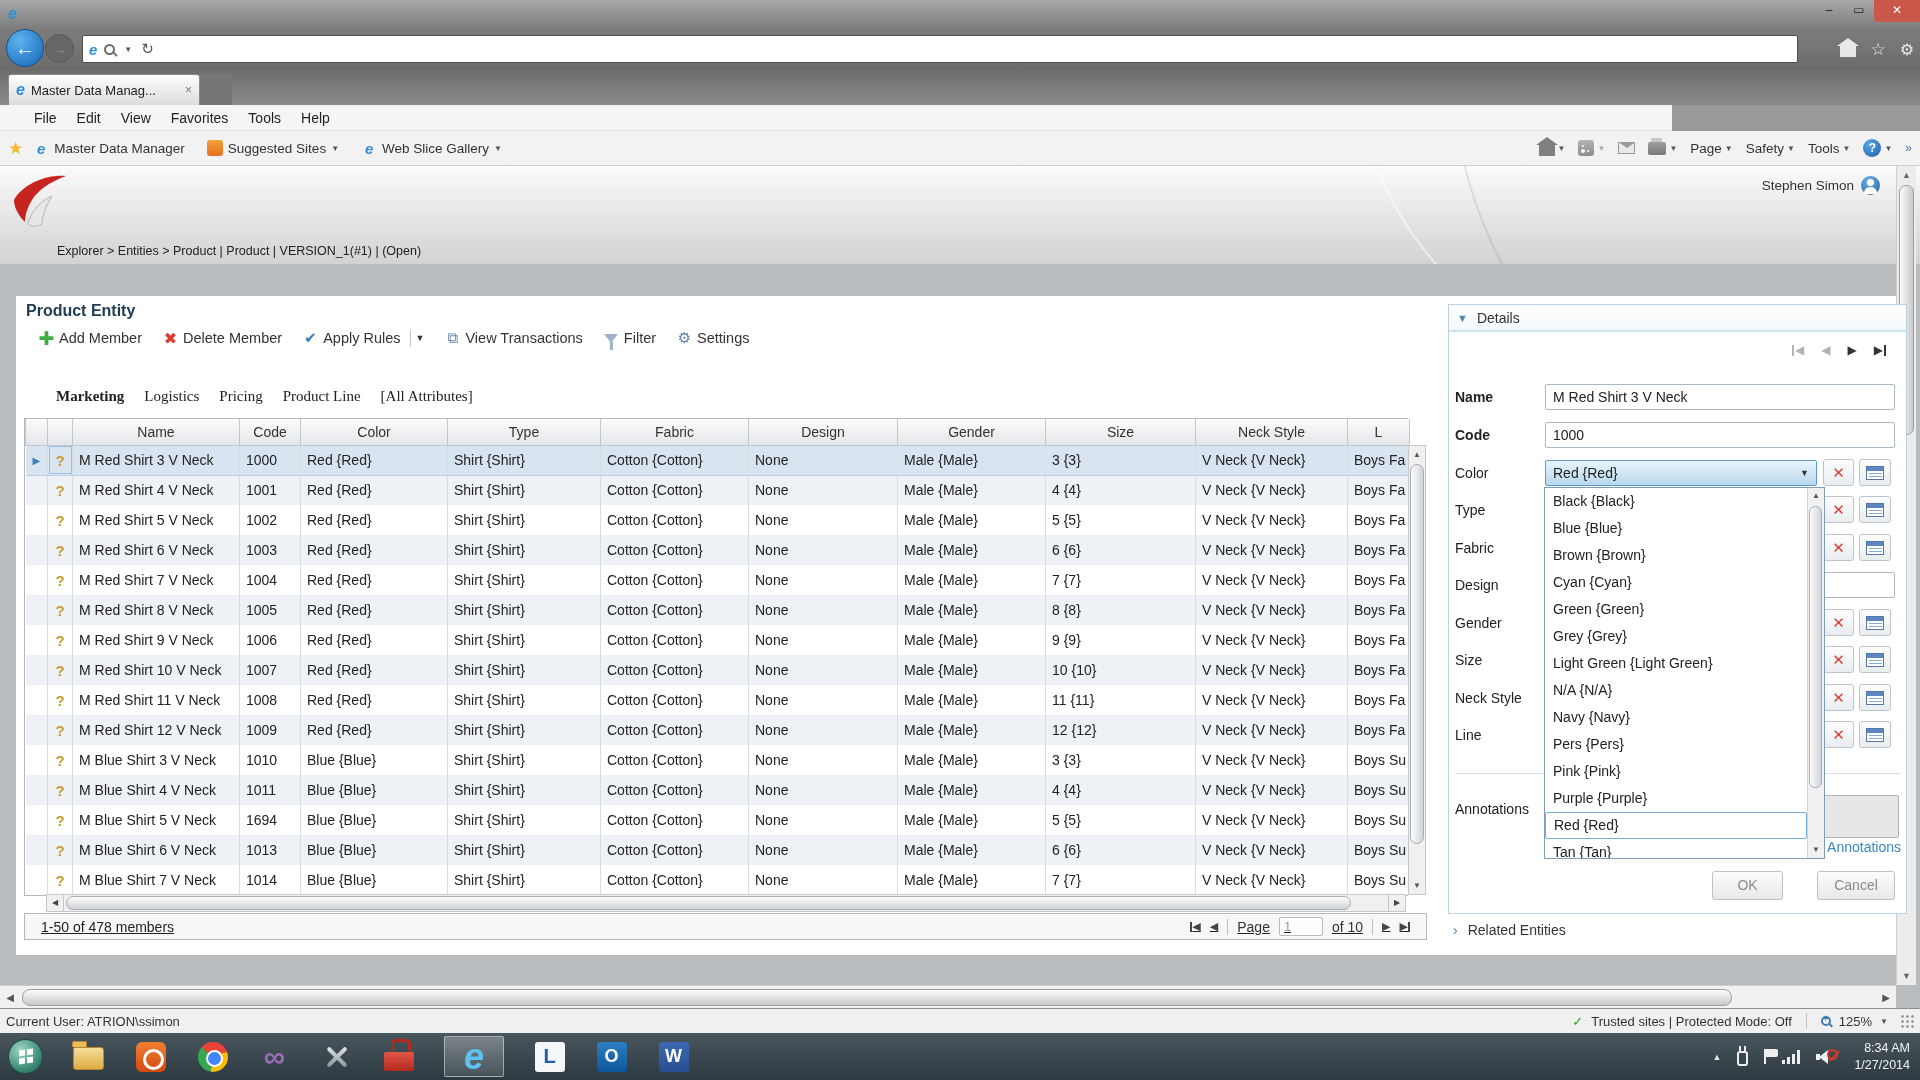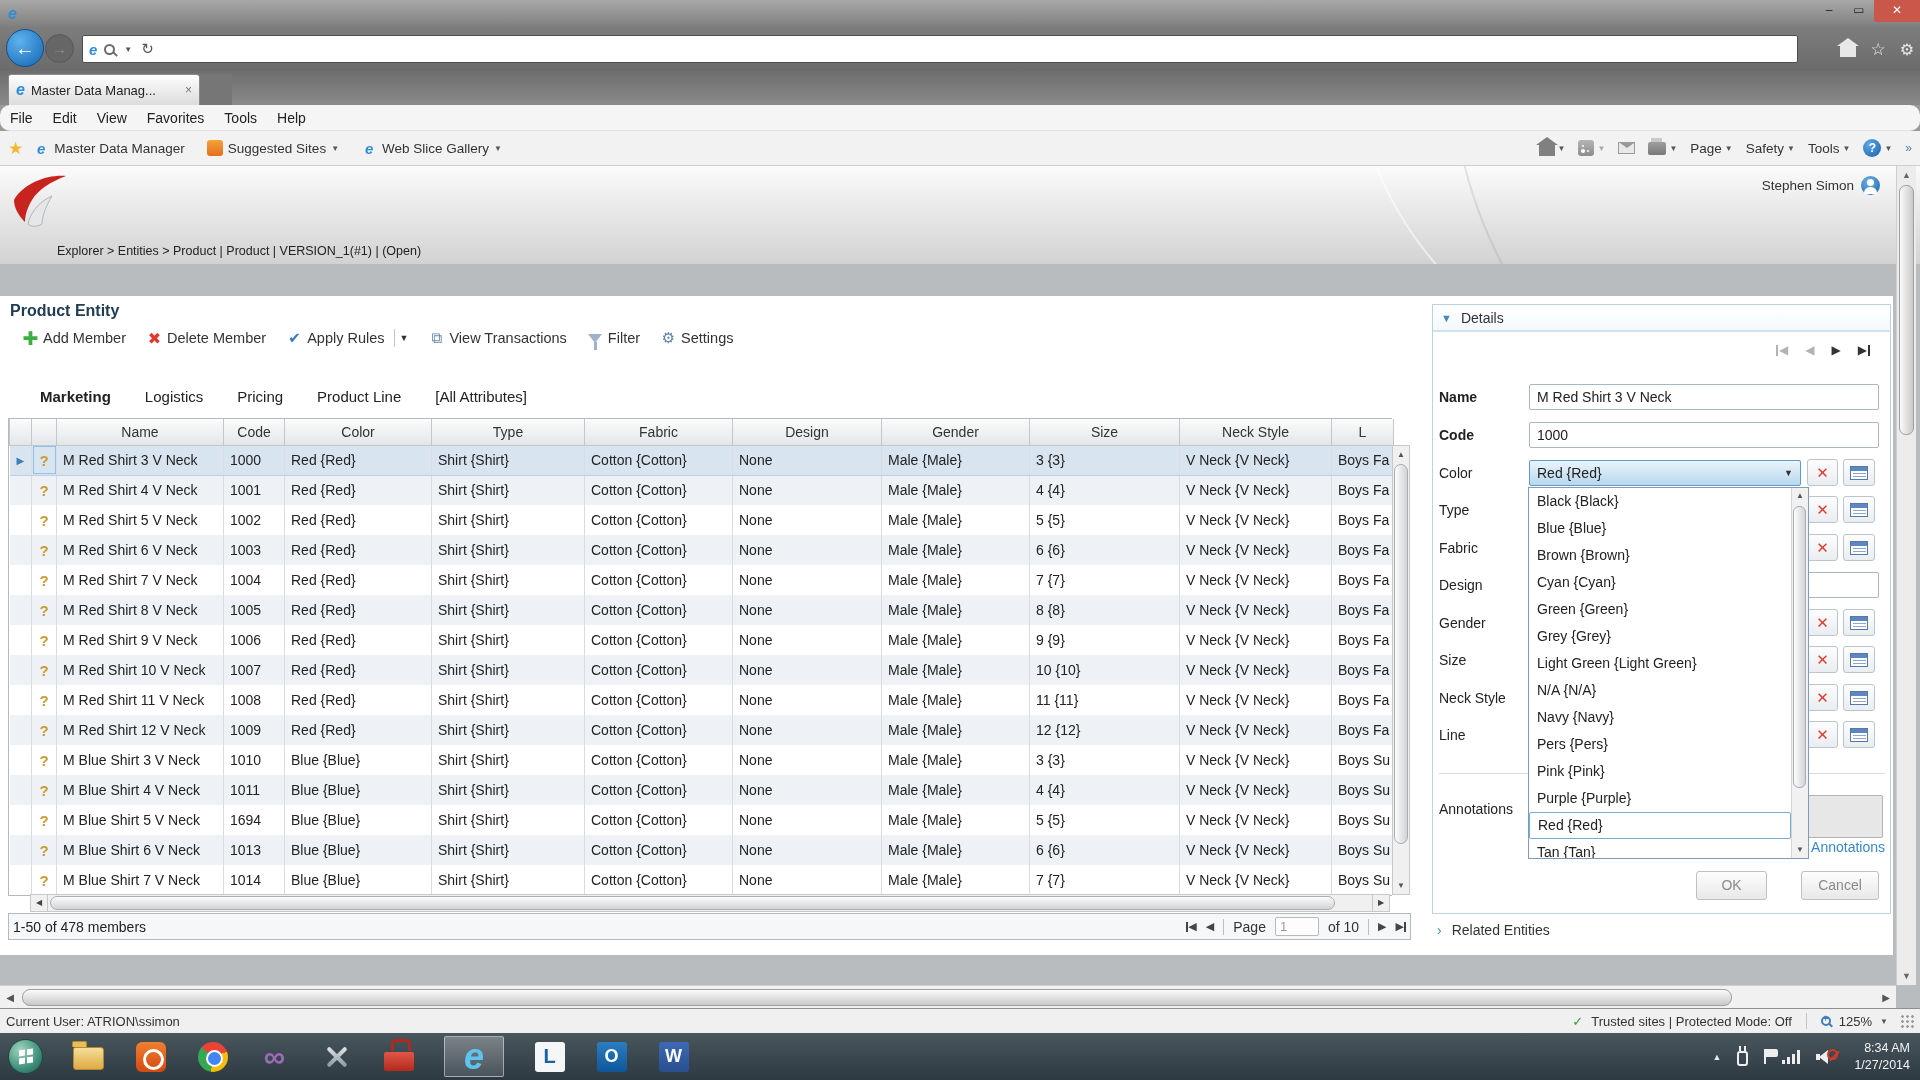--- a/index.html
+++ b/index.html
@@ -48,22 +48,22 @@
   
   .tabrow { left:0; top:71px; width:1920px; height:34px; background:linear-gradient(#6e6e6e,#8a8a8a); }
   .browser-tab { position:absolute; left:8px; top:3px; width:192px; height:31px;
     background:linear-gradient(#fdfdfd,#dcdcdc); border:1px solid #8a8a8a; border-bottom:none;
     border-radius:3px 3px 0 0; display:flex; align-items:center; padding:0 7px; gap:6px; }
   .browser-tab .lbl { font-size:13px; color:#222; flex:1; white-space:nowrap; overflow:hidden; }
   .tab-close { color:#777; font-size:12px; }
   .tab-stub { position:absolute; left:200px; top:3px; width:32px; height:31px; background:#767676; }
 
   
-  .menubar { left:0; top:105px; width:1920px; height:26px; background:#f5f5f5; display:flex;
-    align-items:center; padding-left:0; border-bottom:1px solid #e2e2e2;border-radius:10px; }
+  .menubar { left:0; top:105px; width:1672px; height:26px; background:#f5f5f5; display:flex;
+    align-items:center; padding-left:24px; border-bottom:1px solid #e2e2e2; }
   .menubar .mi { font-size:14px; color:#222; padding:0 10px; }
 
   
   .favbar { left:0; top:131px; width:1920px; height:35px; background:#f2f2f2;
     border-bottom:1px solid #cfcfcf; display:flex; align-items:center; padding:0 8px; }
   .fav-star { color:#f5b631; font-size:17px; margin-right:10px; }
   .fav-item { display:flex; align-items:center; gap:5px; margin-right:22px; font-size:13.5px; color:#333; }
   .fic { width:16px; height:16px; display:inline-flex; align-items:center; justify-content:center; }
   .fic.ie { color:#2f8fd6; font-weight:bold; font-style:italic; font-size:15px; }
   .fic.suggested { background:linear-gradient(#f6a13a,#e3701c); border-radius:3px; color:#fff; font-size:10px; }
@@ -105,40 +105,40 @@
   .user-ic::after { content:''; position:absolute; left:3px; top:11px; width:13px; height:7px;
     border-radius:6px 6px 0 0; background:#fff; }
 
   
   .navtabs { left:0; top:264px; width:1920px; height:32px; background:#ededee;
     border-bottom:1px solid #d8d8d8; display:flex; align-items:center; padding-left:46px; }
   .nav-tab { font-size:15px; color:#1071bc; margin-right:102px; }
   .nav-tab.active { font-weight:bold; }
 
   
-  .content { left:0; top:296px; width:1893px; height:659px; background:#fff; }
+  .content { left:16px; top:296px; width:1893px; height:659px; background:#fff; }
 
   .entity-title { position:absolute; left:10px; top:6px; font-size:16px; font-weight:bold; color:#203d54; }
   .entity-toolbar { position:absolute; left:22px; top:33px; display:flex; align-items:center; gap:20px; }
   .tb-btn { display:flex; align-items:center; gap:4px; font-size:14.5px; color:#333; }
   .tbi { display:inline-flex; width:17px; height:17px; align-items:center; justify-content:center; font-size:15px; }
   .tbi.add { color:#3fae3f; font-weight:bold; font-size:19px; }
   .tbi.delete { color:#e03a2f; font-weight:bold; font-size:16px; }
   .tbi.apply { color:#3a7abd; font-size:15px; }
   .tbi.transactions { color:#6b88a8; font-size:15px; }
   .funnel { width:0; height:0; border-left:7px solid transparent; border-right:7px solid transparent;
     border-top:9px solid #9fb3c8; position:relative; }
   .funnel::after { content:''; position:absolute; left:-1.5px; top:-1px; width:3px; height:8px; background:#9fb3c8; }
   .tbi.settings { color:#5a7fae; font-size:15px; }
   .split { display:flex; align-items:center; gap:5px; }
   .split .sep { width:1px; height:18px; background:#c5c5c5; margin-left:5px; }
   .split .caret { font-size:9px; color:#333; }
 
   
-  .attr-tabs { position:absolute; left:40px; top:92px; display:flex; gap:34px; }
+  .attr-tabs { position:absolute; left:40px; top:92px; display:flex; gap:20px;font-family:Liberation Serif, serif; }
   .attr-tab { font-size:15px; color:#222; }
   .attr-tab.active { font-weight:bold; }
 
   
   .grid-wrap { position:absolute; left:8px; top:122px; width:1384px; border:1px solid #b4b9be; }
   table.grid { border-collapse:collapse; table-layout:fixed; width:1384px; }
   .grid th { height:26px; background:linear-gradient(#fbfbfb,#e3e6e9); border:1px solid #c3c8cd;
     border-top:none; font-size:14px; font-weight:normal; color:#333; overflow:hidden; white-space:nowrap; }
   .grid td { height:30px; border-right:1px solid #d9dde1; font-size:14px; color:#222;
     padding:0 6px; overflow:hidden; white-space:nowrap; }
@@ -158,21 +158,21 @@
   .vscroll-grid .btn.dn { position:absolute; bottom:0; width:100%; }
   .hscroll-grid { position:absolute; left:30px; top:598px; width:1360px; height:18px; display:flex; align-items:center; }
   .hs-btn { width:18px; height:18px; background:#f0f0f0; border:1px solid #c8c8c8; font-size:8px;
     color:#444; text-align:center; line-height:16px; }
   .hs-track { flex:1; height:18px; background:#f0f0f0; border-top:1px solid #c8c8c8; border-bottom:1px solid #c8c8c8; position:relative; }
   .hs-thumb { position:absolute; left:2px; top:1px; height:14px; width:1285px;
     background:linear-gradient(#fdfdfd,#cfd4d8); border:1px solid #a9aeb3; border-radius:7px; }
 
   
   .records { position:absolute; left:8px; top:617px; width:1403px; height:27px; background:#f6f7f8;
-    border:1px solid #b4b9be; display:flex; align-items:center; font-size:14px; color:#222; padding:0 4px; }
+    border:1px solid #b4b9be; display:flex; align-items:center; font-size:14px; color:#222; padding:0 16px;text-decoration:underline; }
   .pager { margin-left:auto; display:flex; align-items:center; gap:9px; color:#333; }
   .pg-arrow { font-size:11px; color:#444; display:flex; align-items:center; }
   .pg-bar { display:inline-block; width:2px; height:10px; background:#444; }
   .pg-sep { width:1px; height:16px; background:#c0c0c0; }
   .page-input { width:44px; height:19px; border:1px solid #b9b9b9; border-radius:2px;
     font-size:13px; color:#9a9a9a; padding:0 4px; background:#fdfdfd; }
 
   
   .panel { position:absolute; left:1432px; top:8px; width:459px; height:610px; background:#fff;
     border:1px solid #bcd2e2; z-index:10; }

